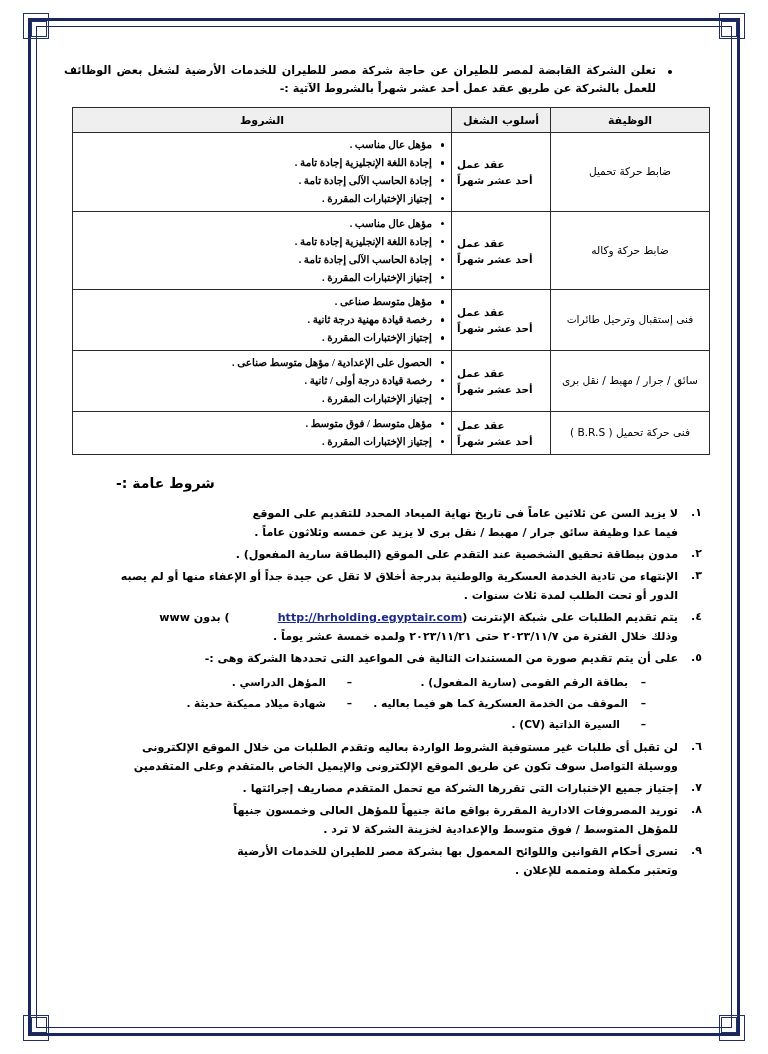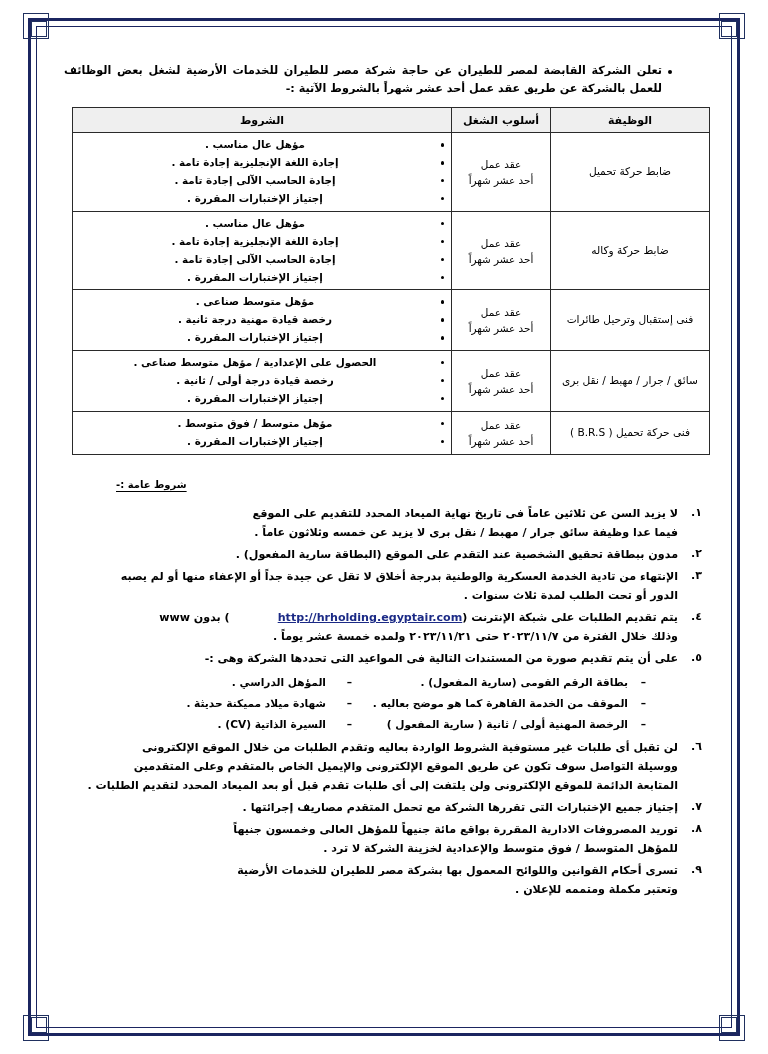--- a/index.html
+++ b/index.html
@@ -71,21 +71,21 @@
     top: 62px;
     width: 652px;
     box-sizing: border-box;
   }
 
   
   .intro {
     display: flex;
     flex-direction: row;
     align-items: flex-start;
-    gap: 6px;
+    gap: 12px;
     margin: 0 38px 9px 6px;
   }
   .intro-dot {
     flex: 0 0 auto;
     width: 4px;
     height: 4px;
     border-radius: 50%;
     background: #000;
     margin-top: 8px;
   }
@@ -125,64 +125,64 @@
   .col-mode  { width: 90px; }
   .col-cond  { width: 370px; }
 
   td.job-cell {
     text-align: center;
     font-size: 10.6px;
     font-weight: normal;
     line-height: 1.5;
   }
   td.mode-cell {
-    text-align: center;
+    text-align: left;
     font-size: 10.4px;
-    font-weight: normal;
+    font-weight: bold;
     line-height: 1.55;
   }
   td.mode-cell span { display: block; }
   td.cond-cell {
     font-size: 10.4px;
     font-weight: bold;
     line-height: 1.72;
     padding-right: 8px;
     padding-left: 10px;
   }
   ul.cond-list {
     list-style: none;
     margin: 0;
     padding: 0;
   }
   ul.cond-list li {
     position: relative;
     padding-right: 14px;
-    text-align: center;
+    text-align: right;
+    font-family: Liberation Serif, serif;
   }
   ul.cond-list li::before {
     content: "";
     position: absolute;
     right: 2px;
     top: 7px;
     width: 3.4px;
     height: 3.4px;
     border-radius: 50%;
     background: #000;
   }
 
   
   .gc-head {
     margin: 18px 46px 12px 0;
     text-align: left;
     padding-left: 58px;
   }
   .gc-head span {
-    font-size: 10px;
-    font-weight: bold;
-    text-decoration: underline;
+    font-size: 14px;
+    font-weight: bold;
     text-underline-offset: 3px;
   }
 
   
   ol.gc-list {
     list-style: none;
     margin: 0 6px 0 4px;
     padding: 0;
     counter-reset: gc;
   }
@@ -394,32 +394,30 @@
         <span class="line stretch" id="line-with-link">يتم تقديم الطلبات على شبكة الإنترنت (<a class="weblink">http://hrholding.egyptair.com</a>) بدون www</span>
         <span class="line last">وذلك خلال الفترة من ٢٠٢٣/١١/٧ حتى ٢٠٢٣/١١/٢١ ولمده خمسة عشر يوماً .</span>
       </li>
 
       <li>
         <span class="num">٥.</span>
         <span class="line last">على أن يتم تقديم صورة من المستندات التالية فى المواعيد التى تحددها الشركة وهى :-</span>
         <div class="docs-grid">
           <div class="doc-item">بطاقة الرقم القومى (سارية المفعول) .</div>
           <div class="doc-item rightcol">المؤهل الدراسي .</div>
-          <div class="doc-item">الموقف من الخدمة القاهرة كما هو موضح بعاليه .</div>
+          <div class="doc-item">الموقف من الخدمة العسكرية كما هو فيما بعاليه .</div>
           <div class="doc-item rightcol">شهادة ميلاد مميكنة حديثة .</div>
-          <div class="doc-item">الرخصة المهنية أولى / ثانية ( سارية المفعول )</div>
           <div class="doc-item rightcol">السيرة الذاتية (CV) .</div>
         </div>
       </li>
 
       <li>
         <span class="num">٦.</span>
         <span class="line stretch">لن تقبل أى طلبات غير مستوفية الشروط الواردة بعاليه وتقدم الطلبات من خلال الموقع الإلكترونى</span>
         <span class="line stretch">ووسيلة التواصل سوف تكون عن طريق الموقع الإلكترونى والإيميل الخاص بالمتقدم وعلى المتقدمين</span>
-        <span class="line last">المتابعة الدائمة للموقع الإلكترونى ولن يلتفت إلى أى طلبات تقدم قبل أو بعد الميعاد المحدد لتقديم الطلبات .</span>
       </li>
 
       <li>
         <span class="num">٧.</span>
         <span class="line last">إجتياز جميع الإختبارات التى تقررها الشركة مع تحمل المتقدم مصاريف إجرائتها .</span>
       </li>
 
       <li>
         <span class="num">٨.</span>
         <span class="line stretch">توريد المصروفات الادارية المقررة بواقع مائة جنيهاً للمؤهل العالى وخمسون جنيهاً</span>

